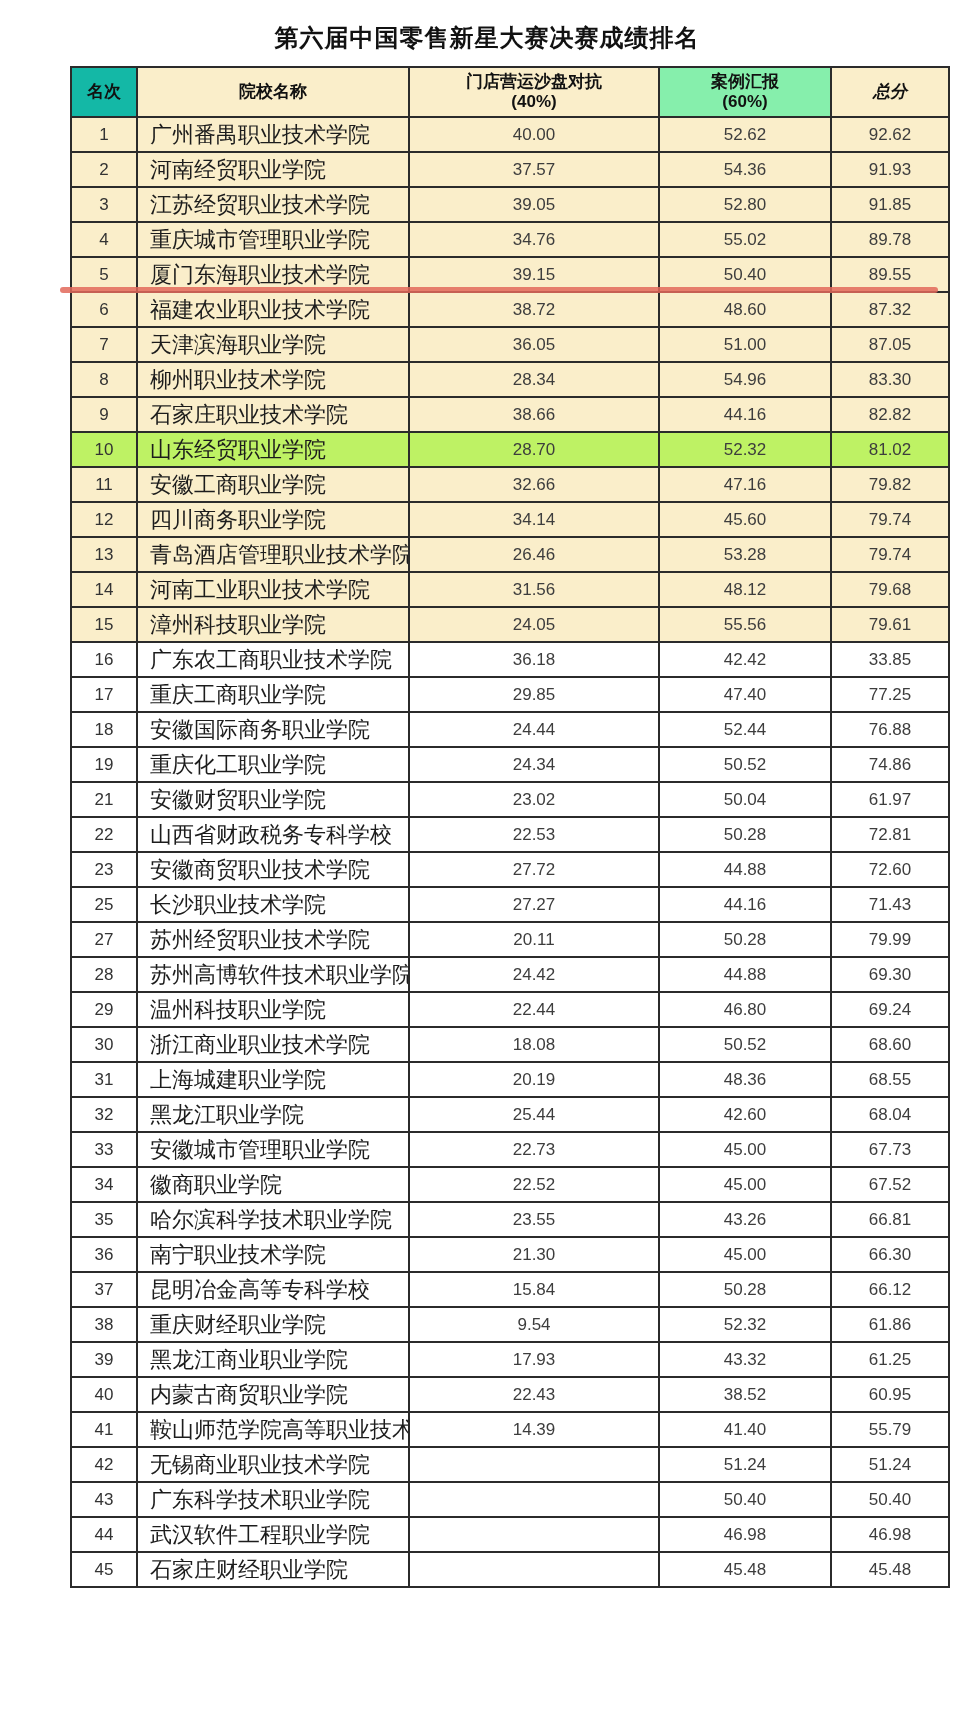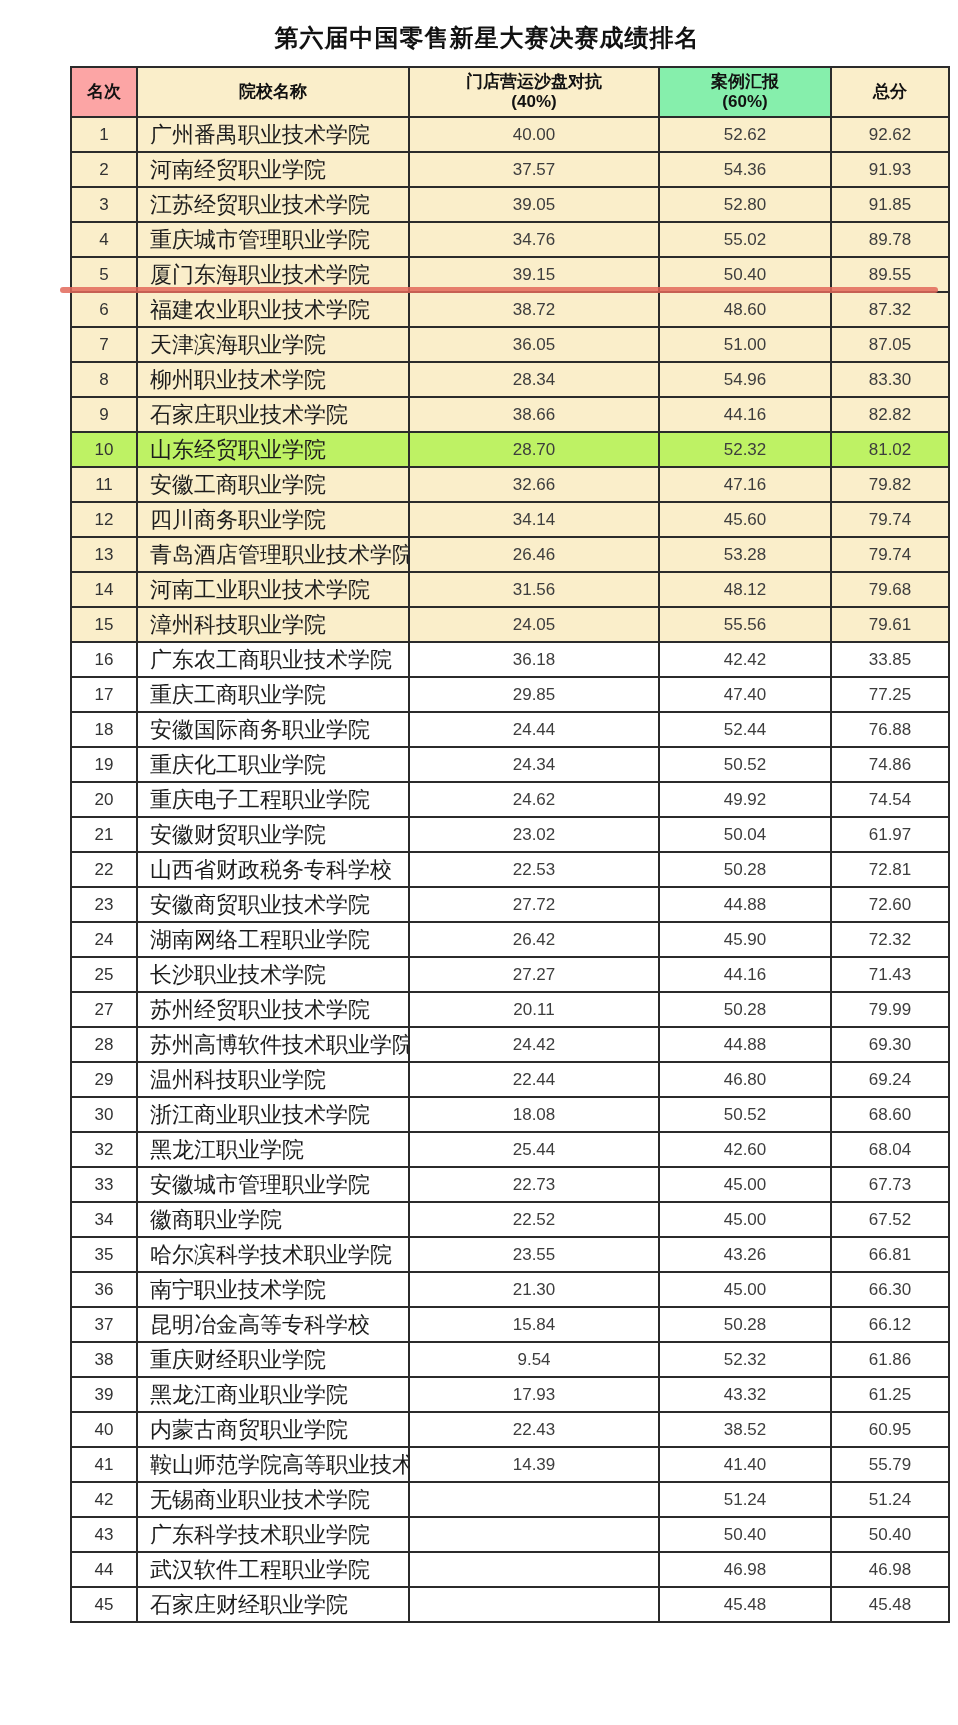--- a/index.html
+++ b/index.html
@@ -91,27 +91,27 @@
     <table class="results">
       <colgroup>
         <col style="width:66px">
         <col style="width:272px">
         <col style="width:250px">
         <col style="width:172px">
         <col style="width:118px">
       </colgroup>
       <thead>
         <tr>
-          <th style="background: #fca5a5;">名次</th>
+          <th style="background: #14b8a6;">名次</th>
           <th style="background: rgb(250, 238, 202);">院校名称</th>
           <th style="background: rgb(250, 238, 202);">门店营运沙盘对抗
 (40%)</th>
           <th style="background: #86efac;">案例汇报
 (60%)</th>
-          <th style="background: rgb(250, 238, 202);">总分</th>
+          <th style="background: rgb(250, 238, 202); font-style: italic;">总分</th>
         </tr>
       </thead>
       <tbody>
           <tr style="background: rgb(250, 238, 202);">
             <td>1</td>
             <td class="school">广州番禺职业技术学院</td>
             <td>40.00</td>
             <td>52.62</td>
             <td>92.62</td>
           </tr>
@@ -235,27 +235,20 @@
             <td>76.88</td>
           </tr>
           <tr>
             <td>19</td>
             <td class="school">重庆化工职业学院</td>
             <td>24.34</td>
             <td>50.52</td>
             <td>74.86</td>
           </tr>
           <tr>
-            <td>20</td>
-            <td class="school">重庆电子工程职业学院</td>
-            <td>24.62</td>
-            <td>49.92</td>
-            <td>74.54</td>
-          </tr>
-          <tr>
             <td>21</td>
             <td class="school">安徽财贸职业学院</td>
             <td>23.02</td>
             <td>50.04</td>
             <td>61.97</td>
           </tr>
           <tr>
             <td>22</td>
             <td class="school">山西省财政税务专科学校</td>
             <td>22.53</td>
@@ -263,27 +256,20 @@
             <td>72.81</td>
           </tr>
           <tr>
             <td>23</td>
             <td class="school">安徽商贸职业技术学院</td>
             <td>27.72</td>
             <td>44.88</td>
             <td>72.60</td>
           </tr>
           <tr>
-            <td>24</td>
-            <td class="school">湖南网络工程职业学院</td>
-            <td>26.42</td>
-            <td>45.90</td>
-            <td>72.32</td>
-          </tr>
-          <tr>
             <td>25</td>
             <td class="school">长沙职业技术学院</td>
             <td>27.27</td>
             <td>44.16</td>
             <td>71.43</td>
           </tr>
           <tr>
             <td>27</td>
             <td class="school">苏州经贸职业技术学院</td>
             <td>20.11</td>
@@ -303,20 +289,27 @@
             <td>22.44</td>
             <td>46.80</td>
             <td>69.24</td>
           </tr>
           <tr>
             <td>30</td>
             <td class="school">浙江商业职业技术学院</td>
             <td>18.08</td>
             <td>50.52</td>
             <td>68.60</td>
+          </tr>
+          <tr>
+            <td>31</td>
+            <td class="school">上海城建职业学院</td>
+            <td>20.19</td>
+            <td>48.36</td>
+            <td>68.55</td>
           </tr>
           <tr>
             <td>32</td>
             <td class="school">黑龙江职业学院</td>
             <td>25.44</td>
             <td>42.60</td>
             <td>68.04</td>
           </tr>
           <tr>
             <td>33</td>

